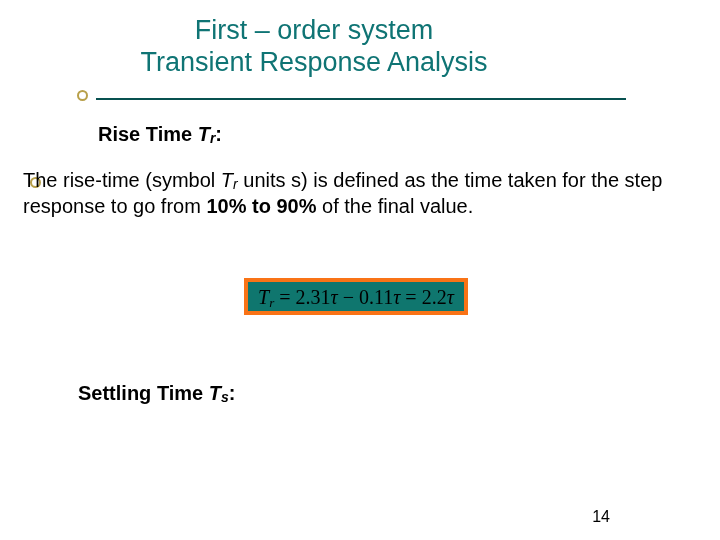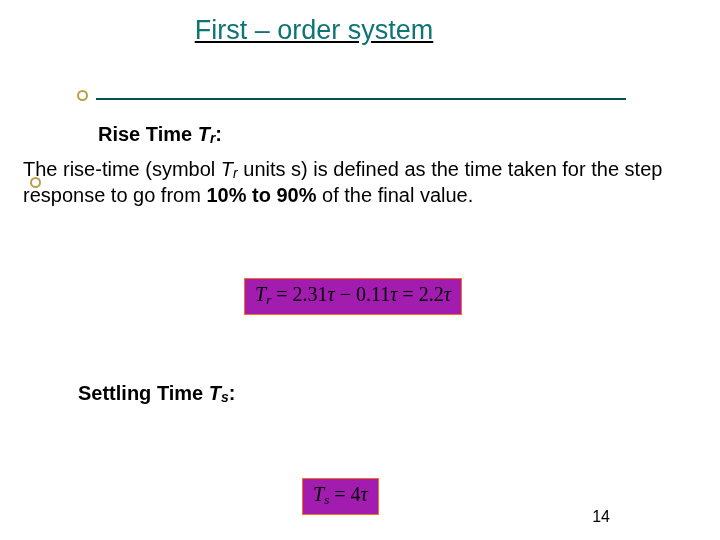--- a/index.html
+++ b/index.html
@@ -11,21 +11,20 @@
     font-family: Verdana, Geneva, sans-serif;
     color: #000;
     overflow: hidden;
     position: relative;
   }
   .slide {
     width: 628px;
     height: 540px;
     position: relative;
     box-sizing: border-box;
-    text-decoration: underline;
   }
   .title {
     color: #0f7474;
     font-family: Arial, Helvetica, sans-serif;
     font-size: 27px;
     text-align: center;
     padding-top: 14px;
     line-height: 1.2;
   }
   .title-underline {
@@ -61,51 +60,52 @@
     position: absolute;
     font-size: 20px;
     line-height: 1.28;
     color: #000;
   }
   .body .sym { font-style: italic; }
   .body .sub { font-style: italic; font-size: 14px; vertical-align: -2px; }
   .body b { font-weight: 700; }
   .eq-box {
     position: absolute;
-    border: 1px solid #f97316;
-    background: #a21caf;
-    padding: 4px 10px 6px 10px;
+    border: 4px solid #f97316;
+    background: #0f766e;
+    padding: 4px 10px 0 10px;
     font-family: "Times New Roman", Times, serif;
     font-size: 20px;
     white-space: nowrap;
   }
   .eq-box .v { font-style: italic; }
   .eq-box .s { font-style: italic; font-size: 13px; vertical-align: -3px; }
   .page-num {
     position: absolute;
     right: 18px;
     bottom: 14px;
     font-family: Arial, sans-serif;
     font-size: 16px;
     color: #000;
   }
   .rise-head   { left: 98px;  top: 123px; }
-  .rise-body   { left: 23px;  top: 157px; width: 665px; }
+  .rise-body   { left: 23px;  top: 168px; width: 665px; }
   .eq1         { left: 244px; top: 278px; }
   .settle-head { left: 78px;  top: 341px; margin-top: 41px; }
   .settle-body { left: 50px;  top: 373px; width: 635px; }
   .eq2         { left: 302px; top: 478px; }
 </style>
 </head>
 <body>
 
 <div class="slide">
 
   <div class="title">
     <span>First – order system</span><br>
+    <span>Transient Response Analysis</span>
   </div>
   <div class="title-underline"></div>
   <div class="bullet-ring ring1"></div>
 
   <div class="subhead rise-head">
     <span>Rise Time </span><span class="sym">T</span><span class="sub">r</span><span>:</span>
   </div>
 
   <div class="bullet-ring ring2"></div>
   <div class="body rise-body">
@@ -114,18 +114,15 @@
 
   <div class="eq-box eq1">
     <span class="v">T</span><span class="s">r</span><span> = </span><span>2.31</span><span class="v">τ</span><span> − </span><span>0.11</span><span class="v">τ</span><span> = </span><span>2.2</span><span class="v">τ</span>
   </div>
 
   <div class="subhead settle-head">
     <span>Settling Time </span><span class="sym">T</span><span class="sub">s</span><span>:</span>
   </div>
 
 
-  <div class="eq-box eq2">
-    <span class="v">T</span><span class="s">s</span><span> = </span><span>4</span><span class="v">τ</span>
-  </div>
 
   <div class="page-num">14</div>
 </div>
 
 </body></html>

